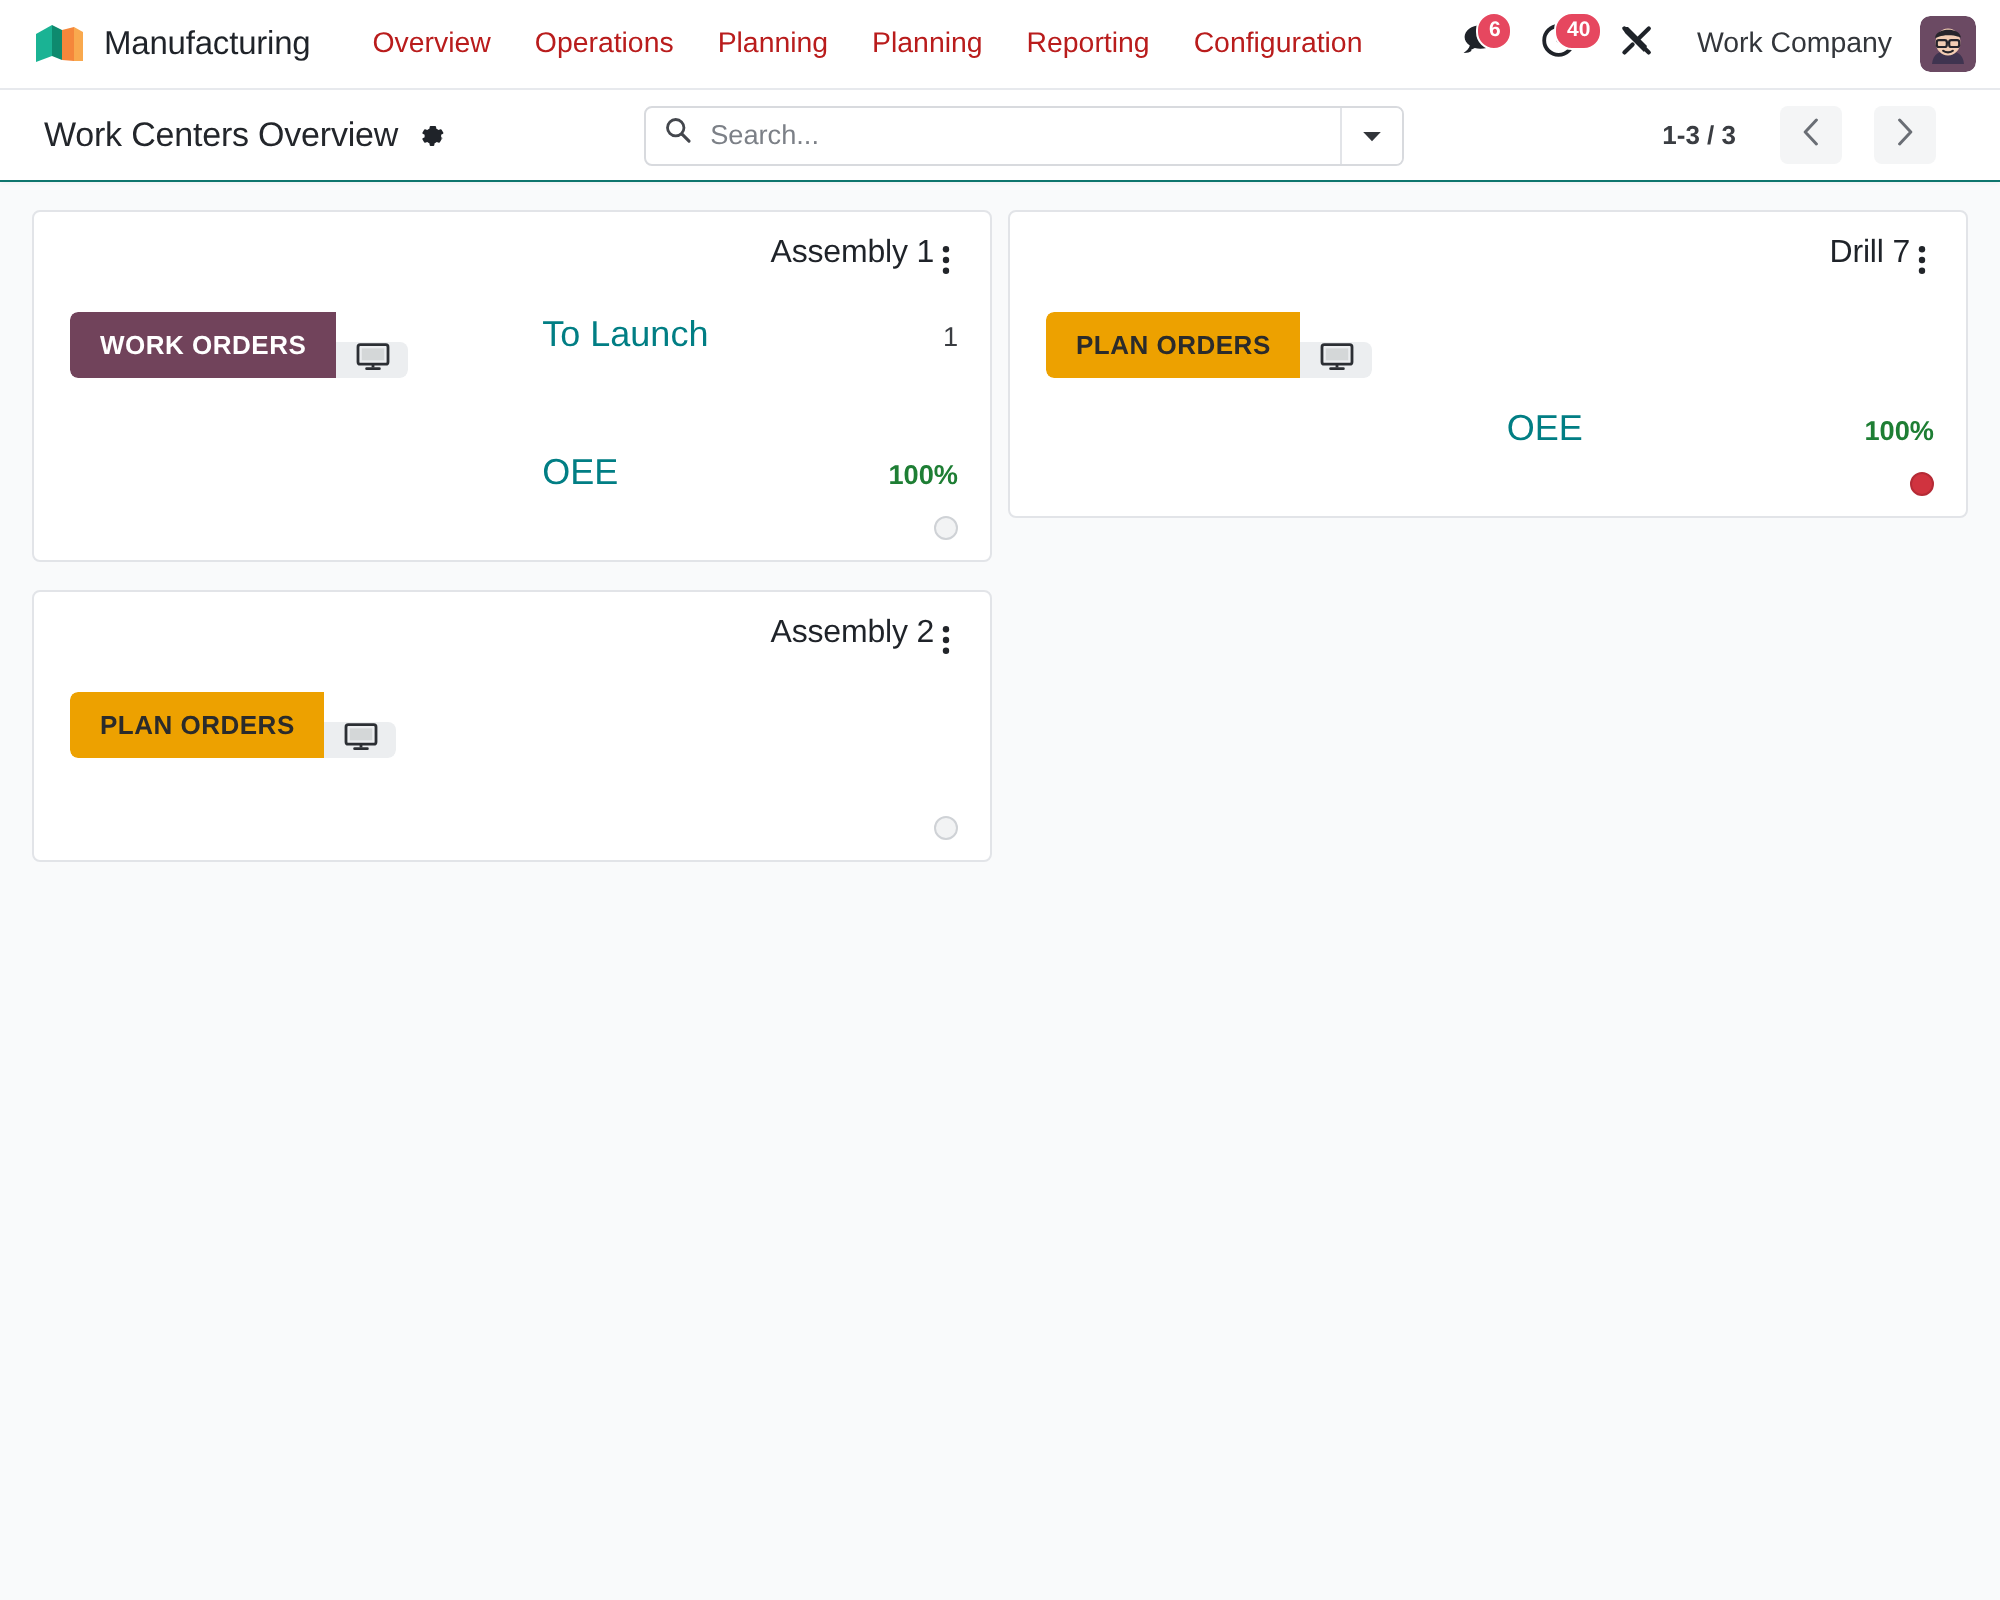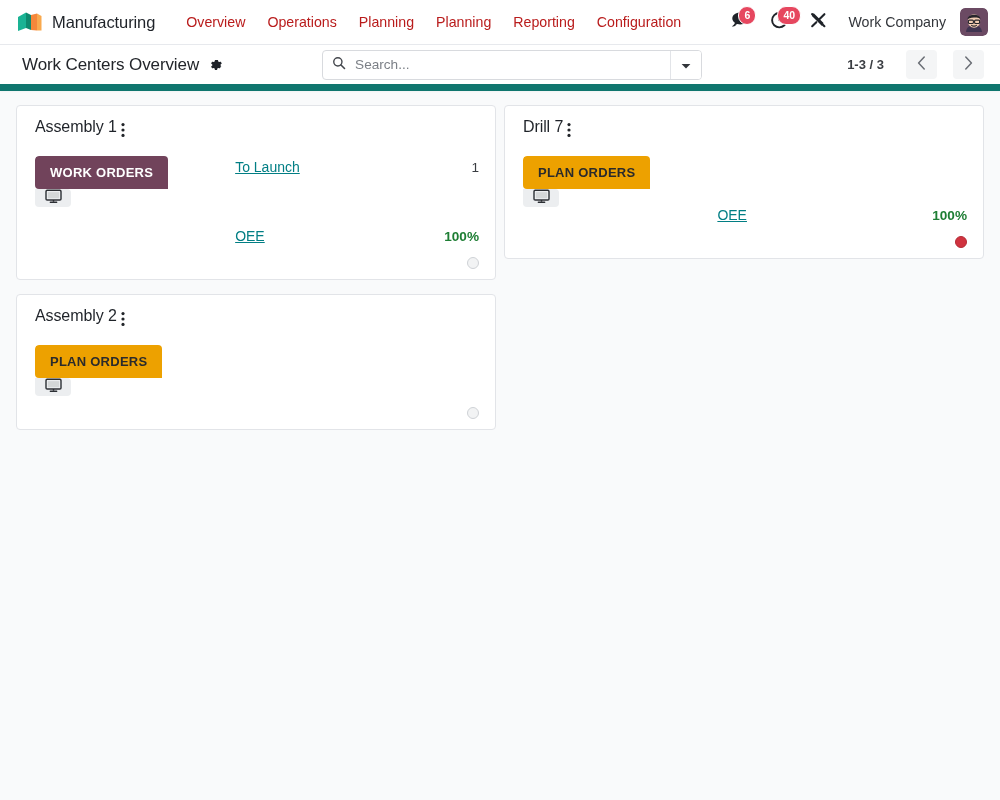--- a/index.html
+++ b/index.html
@@ -94,22 +94,22 @@
     cursor: pointer;
     display: block;
   }
 
   
   .control-panel {
     height: 46px;
     background: #ffffff;
     display: flex;
     align-items: center;
-    padding: 0 16px 0 22px;
-    border-bottom: 7px solid #0f766e;
+    padding: 0 32px 0 22px;
+    border-bottom: 1px solid #0f766e;
     box-shadow: 0 1px 2px rgba(0,0,0,0.03);
     position: relative;
     z-index: 4;
   }
   .breadcrumb {
     display: flex;
     align-items: center;
     gap: 8px;
   }
   .page-title {
@@ -212,21 +212,21 @@
     margin-bottom: 14px;
     position: relative;
     cursor: pointer;
     min-height: 136px;
     display: flex;
     flex-direction: column;
   }
   .card-head {
     display: flex;
     align-items: flex-start;
-    justify-content: flex-start;
+    justify-content: flex-end;
     margin-bottom: 16px;
   }
   .card-title {
     font-size: 16px;
     color: #1f2329;
     letter-spacing: -0.1px;
   }
   .kebab {
     padding: 2px 4px;
     cursor: pointer;
@@ -234,25 +234,24 @@
     align-items: center;
     margin-top: 2px;
   }
   .card-body {
     display: flex;
     align-items: flex-start;
     gap: 12px;
   }
   .btn-group {
     display: flex;
-    align-items: flex-start;
+    align-items: flex-end;
     border-radius: 4px;
     overflow: hidden;
     flex-shrink: 0;
-    flex-direction: column;
   }
   .btn-primary {
     font-size: 13px;
     font-weight: bold;
     letter-spacing: 0.25px;
     padding: 9px 15px;
     border: 0;
     cursor: pointer;
     font-family: "Liberation Sans", sans-serif;
     white-space: nowrap;
@@ -277,24 +276,23 @@
     margin-left: 55px;
     margin-top: 1px;
   }
   .stat-row {
     display: flex;
     justify-content: space-between;
     align-items: baseline;
     line-height: 21px;
   }
   .stat-label {
-    font-size: 14px;
+    font-size: 18px;
     color: #017e84;
     cursor: pointer;
-    text-decoration: underline;
   }
   .stat-value { font-size: 13.6px; color: #3a3d42; }
   .stat-value.green { color: #1e7e34; font-weight: bold; margin-top: 48px; }
 
   .card-foot {
     margin-top: auto;
     display: flex;
     justify-content: flex-end;
     align-items: center;
     padding-top: 10px;

